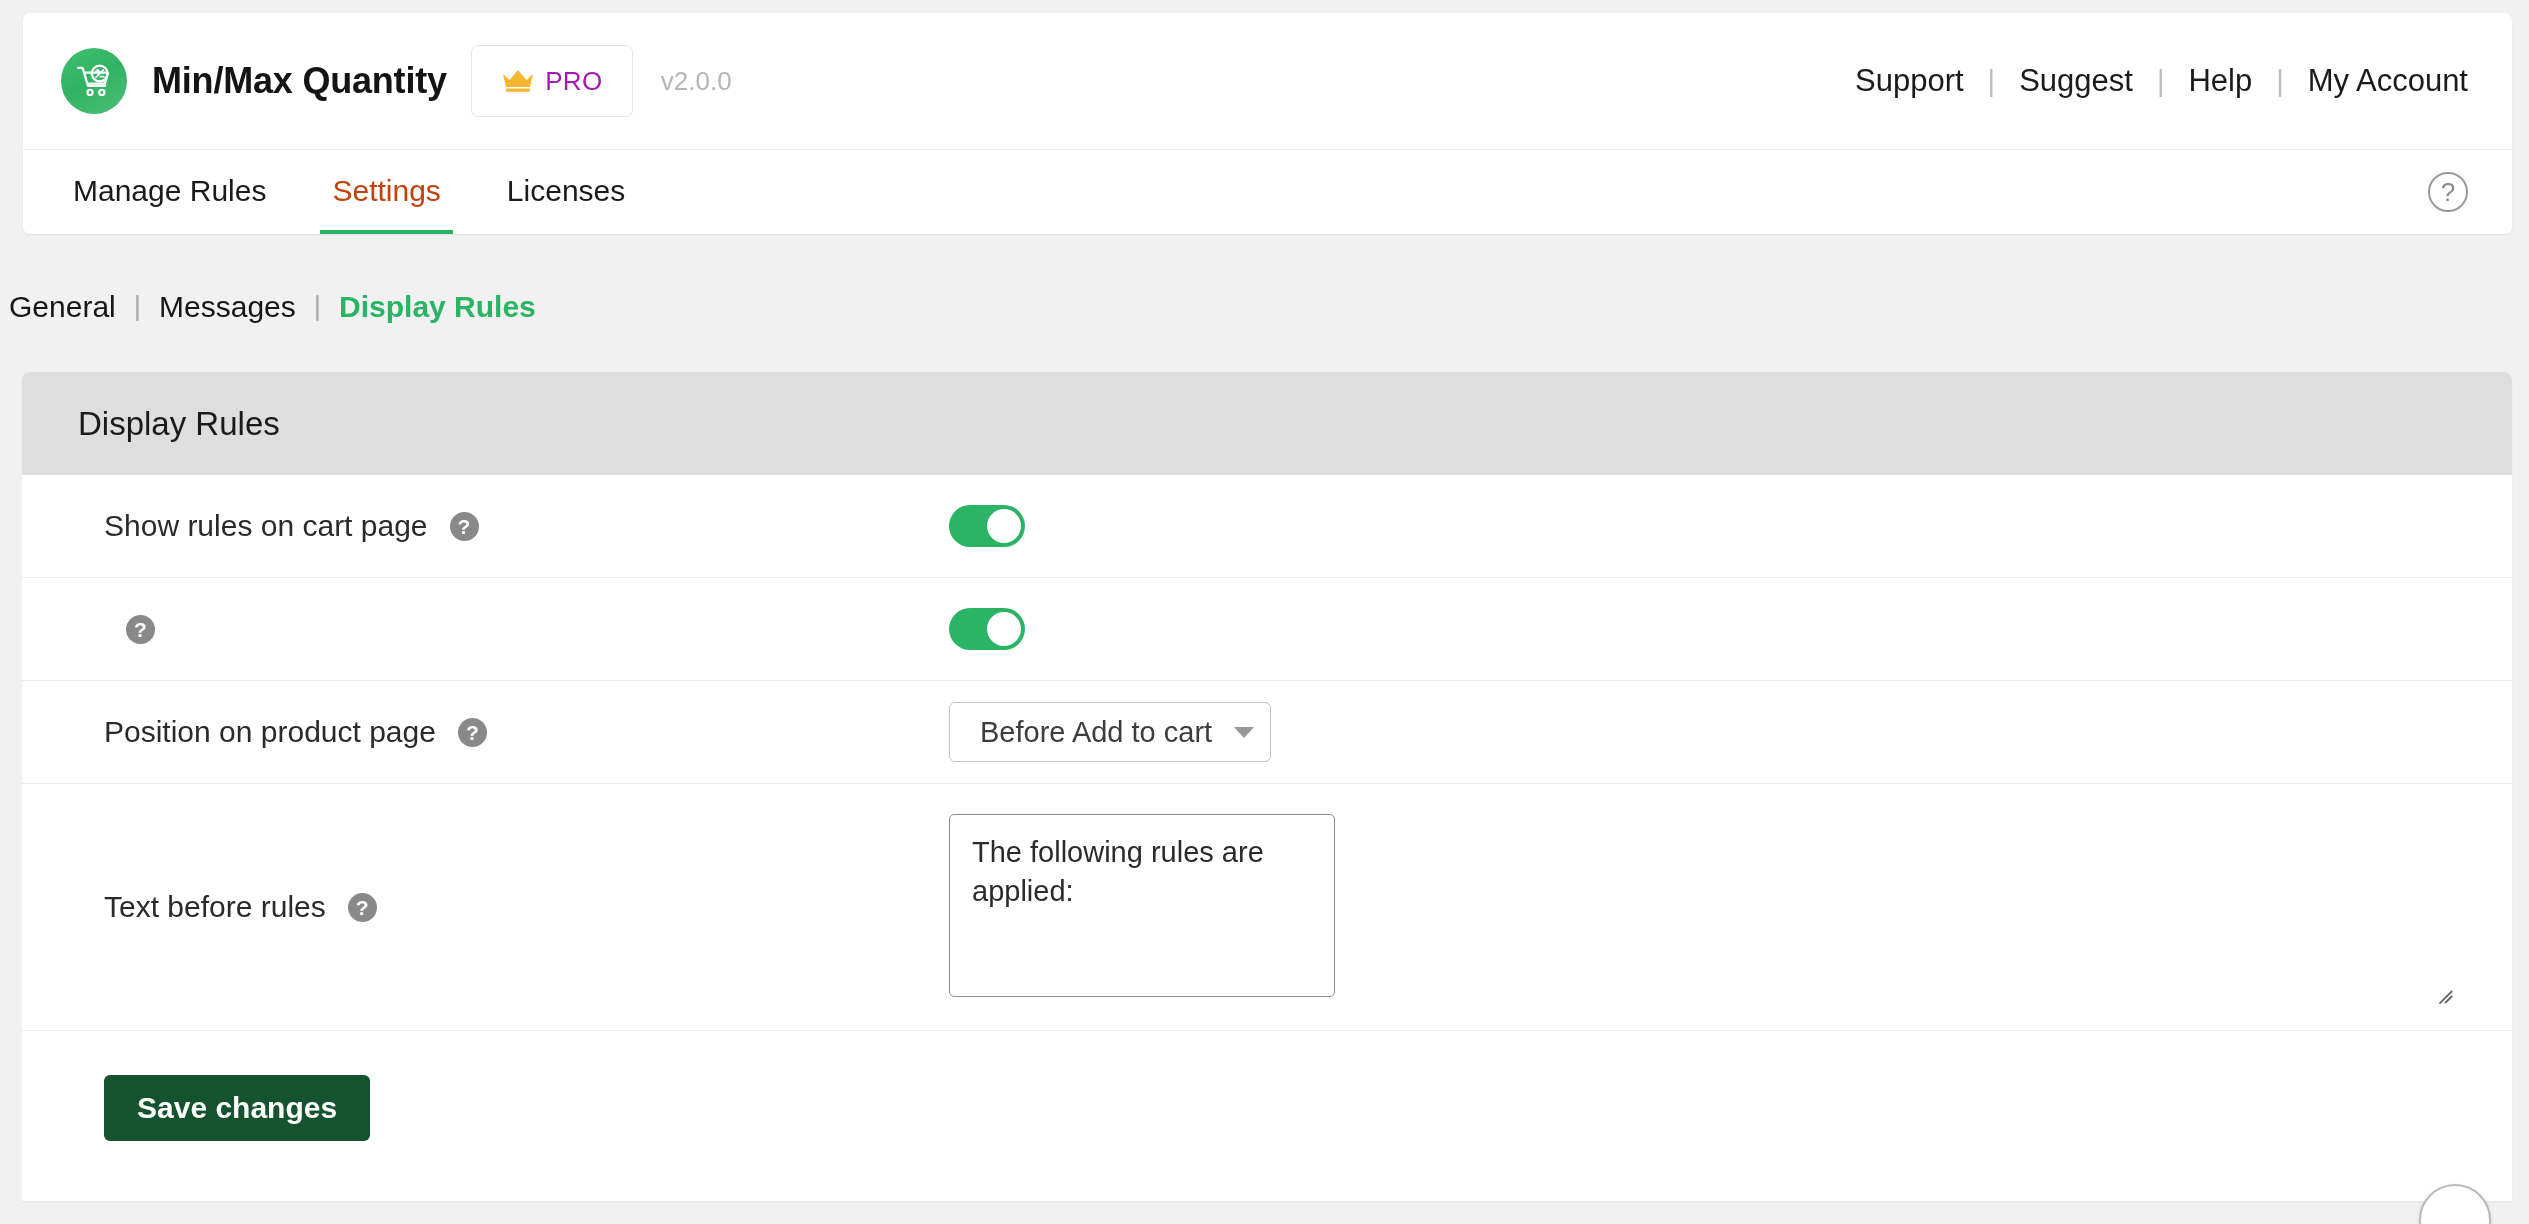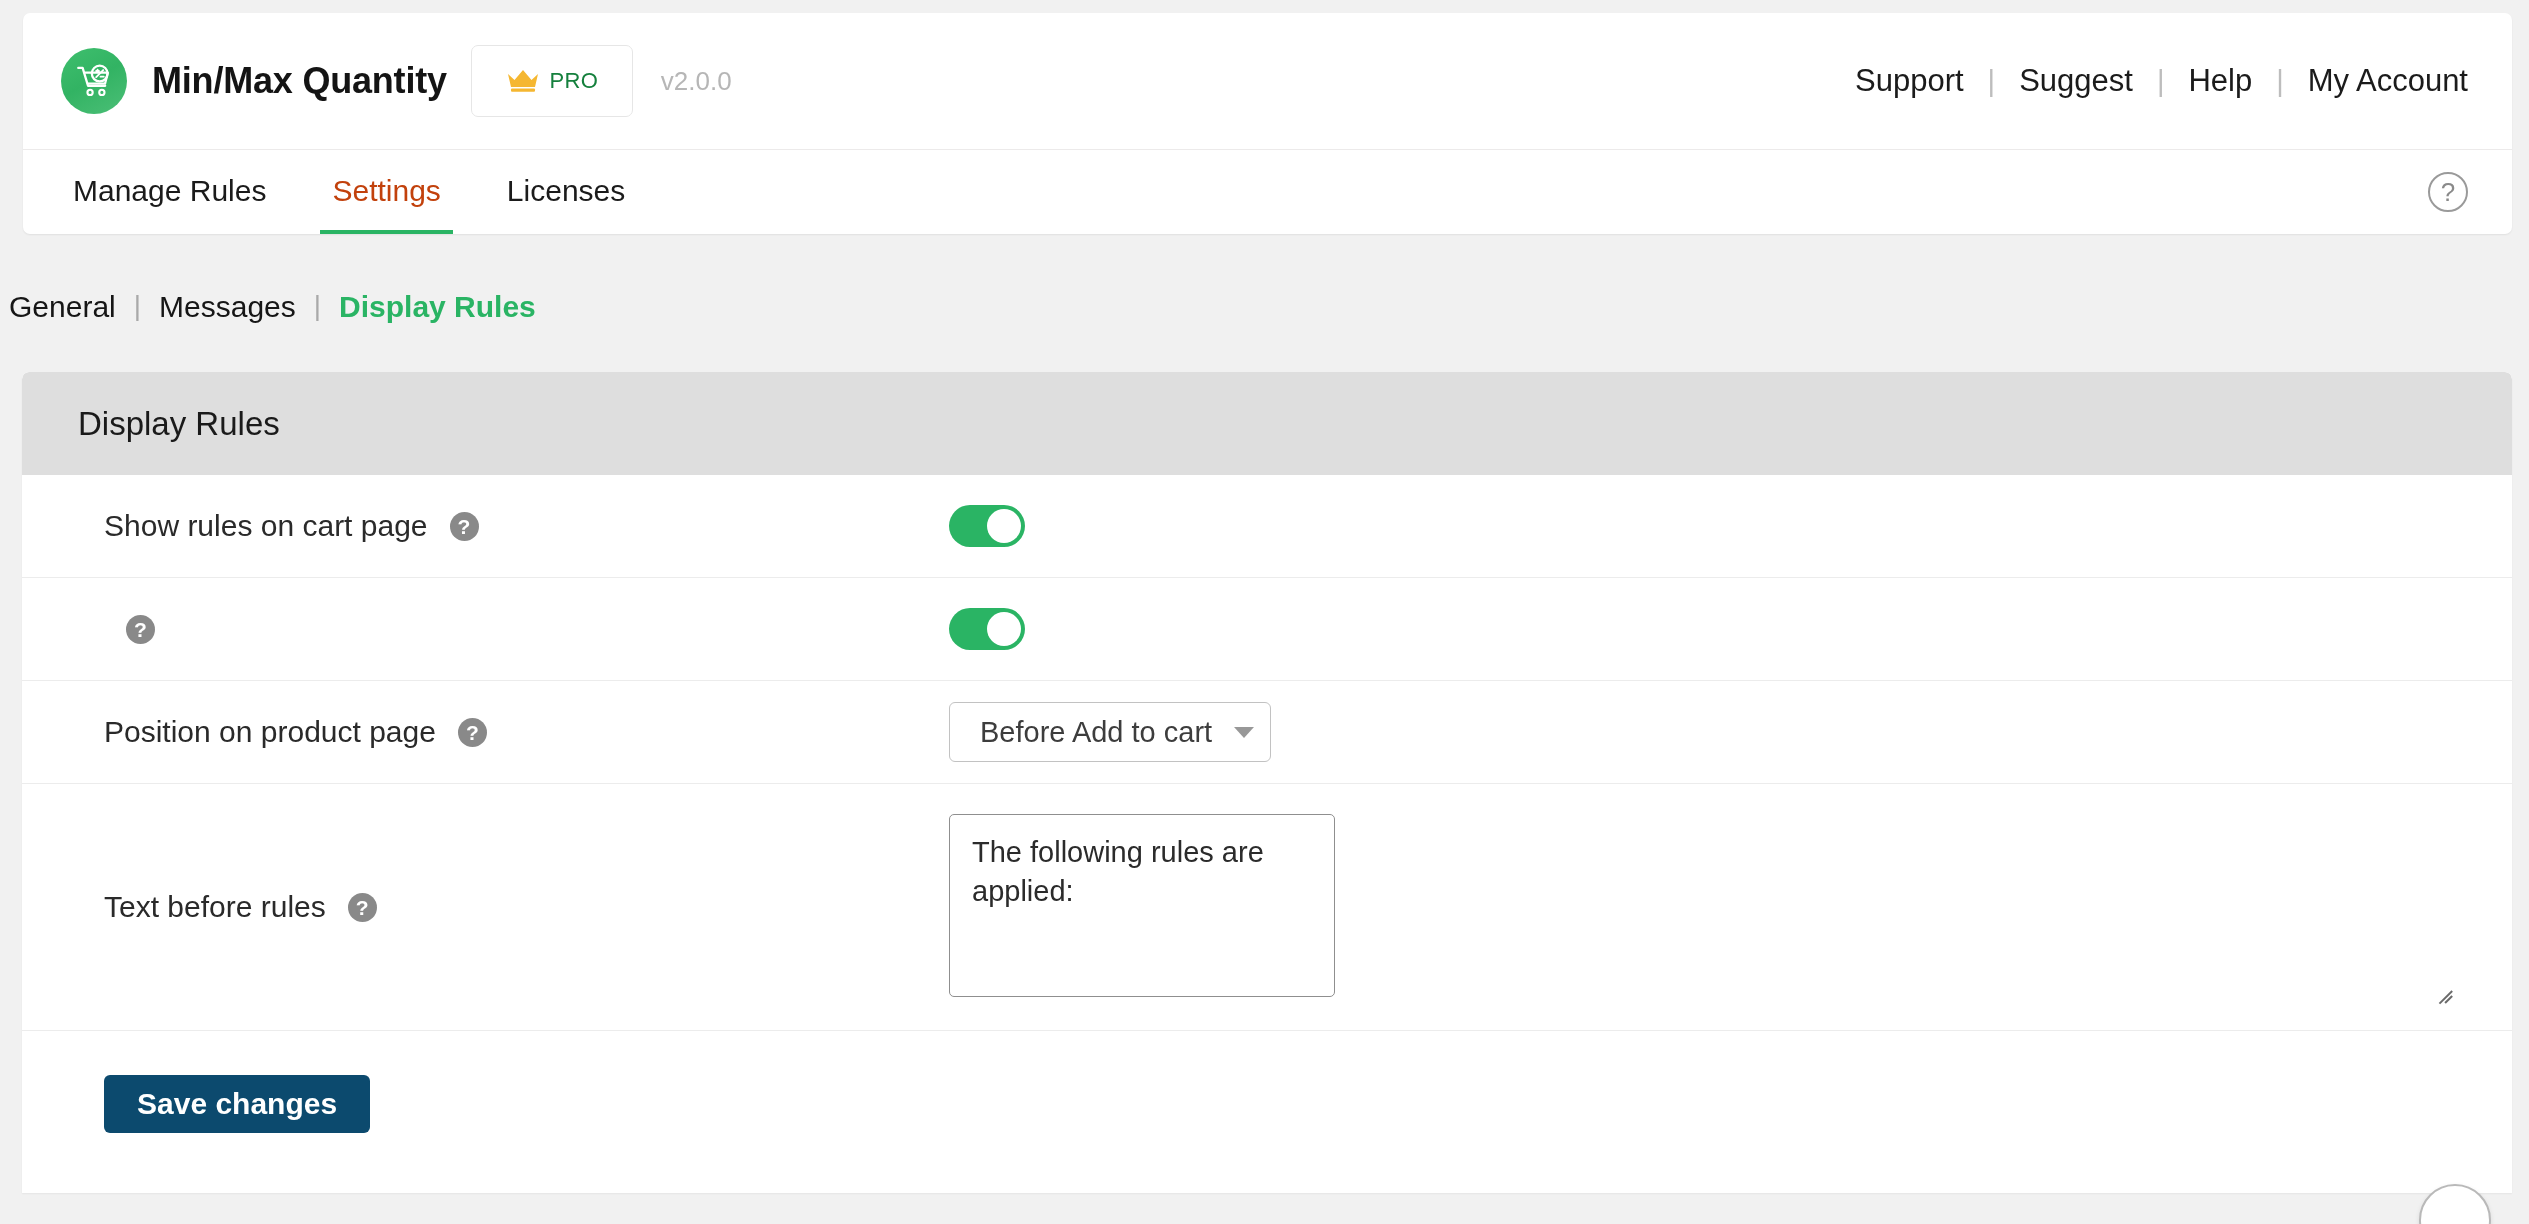--- a/index.html
+++ b/index.html
@@ -57,22 +57,22 @@
     border-radius: 7px;
     height: 72px;
     min-width: 162px;
     display: flex; align-items: center; justify-content: center;
     gap: 10px;
     background: #fff;
     padding: 0 18px;
   }
   .crown { display:block; }
   .pro-text {
-    font-size: 22px;
-    color: #15803d;
+    font-size: 26px;
+    color: #a21caf;
     font-weight: normal;
     letter-spacing: 0.3px;
   }
   .version {
     margin-left: 28px;
     font-size: 26px;
     color: #b6b6b6;
   }
   .header-links {
     margin-left: auto;
@@ -275,29 +275,29 @@
   }
   .resize-grip i:nth-child(1) { bottom: 6px;  width: 18px; }
   .resize-grip i:nth-child(2) { bottom: 1px;  width: 10px; }
 
   
   .panel-footer {
     padding: 44px 56px 60px 82px;
     display: flex;
   }
   .btn-save {
-    background: #0c4a6e;
+    background: #14532d;
     color: #ffffff;
     border: none;
     border-radius: 6px;
     font-size: 30px;
     font-family: "Liberation Sans", sans-serif;
     font-weight: bold;
     padding: 12px 33px;
-    height: 58px;
+    height: 66px;
     cursor: pointer;
     white-space: nowrap;
   }
 
   
   .float-bubble {
     position: absolute;
     right: 38px; bottom: -32px;
     width: 72px; height: 72px;
     border-radius: 50%;

